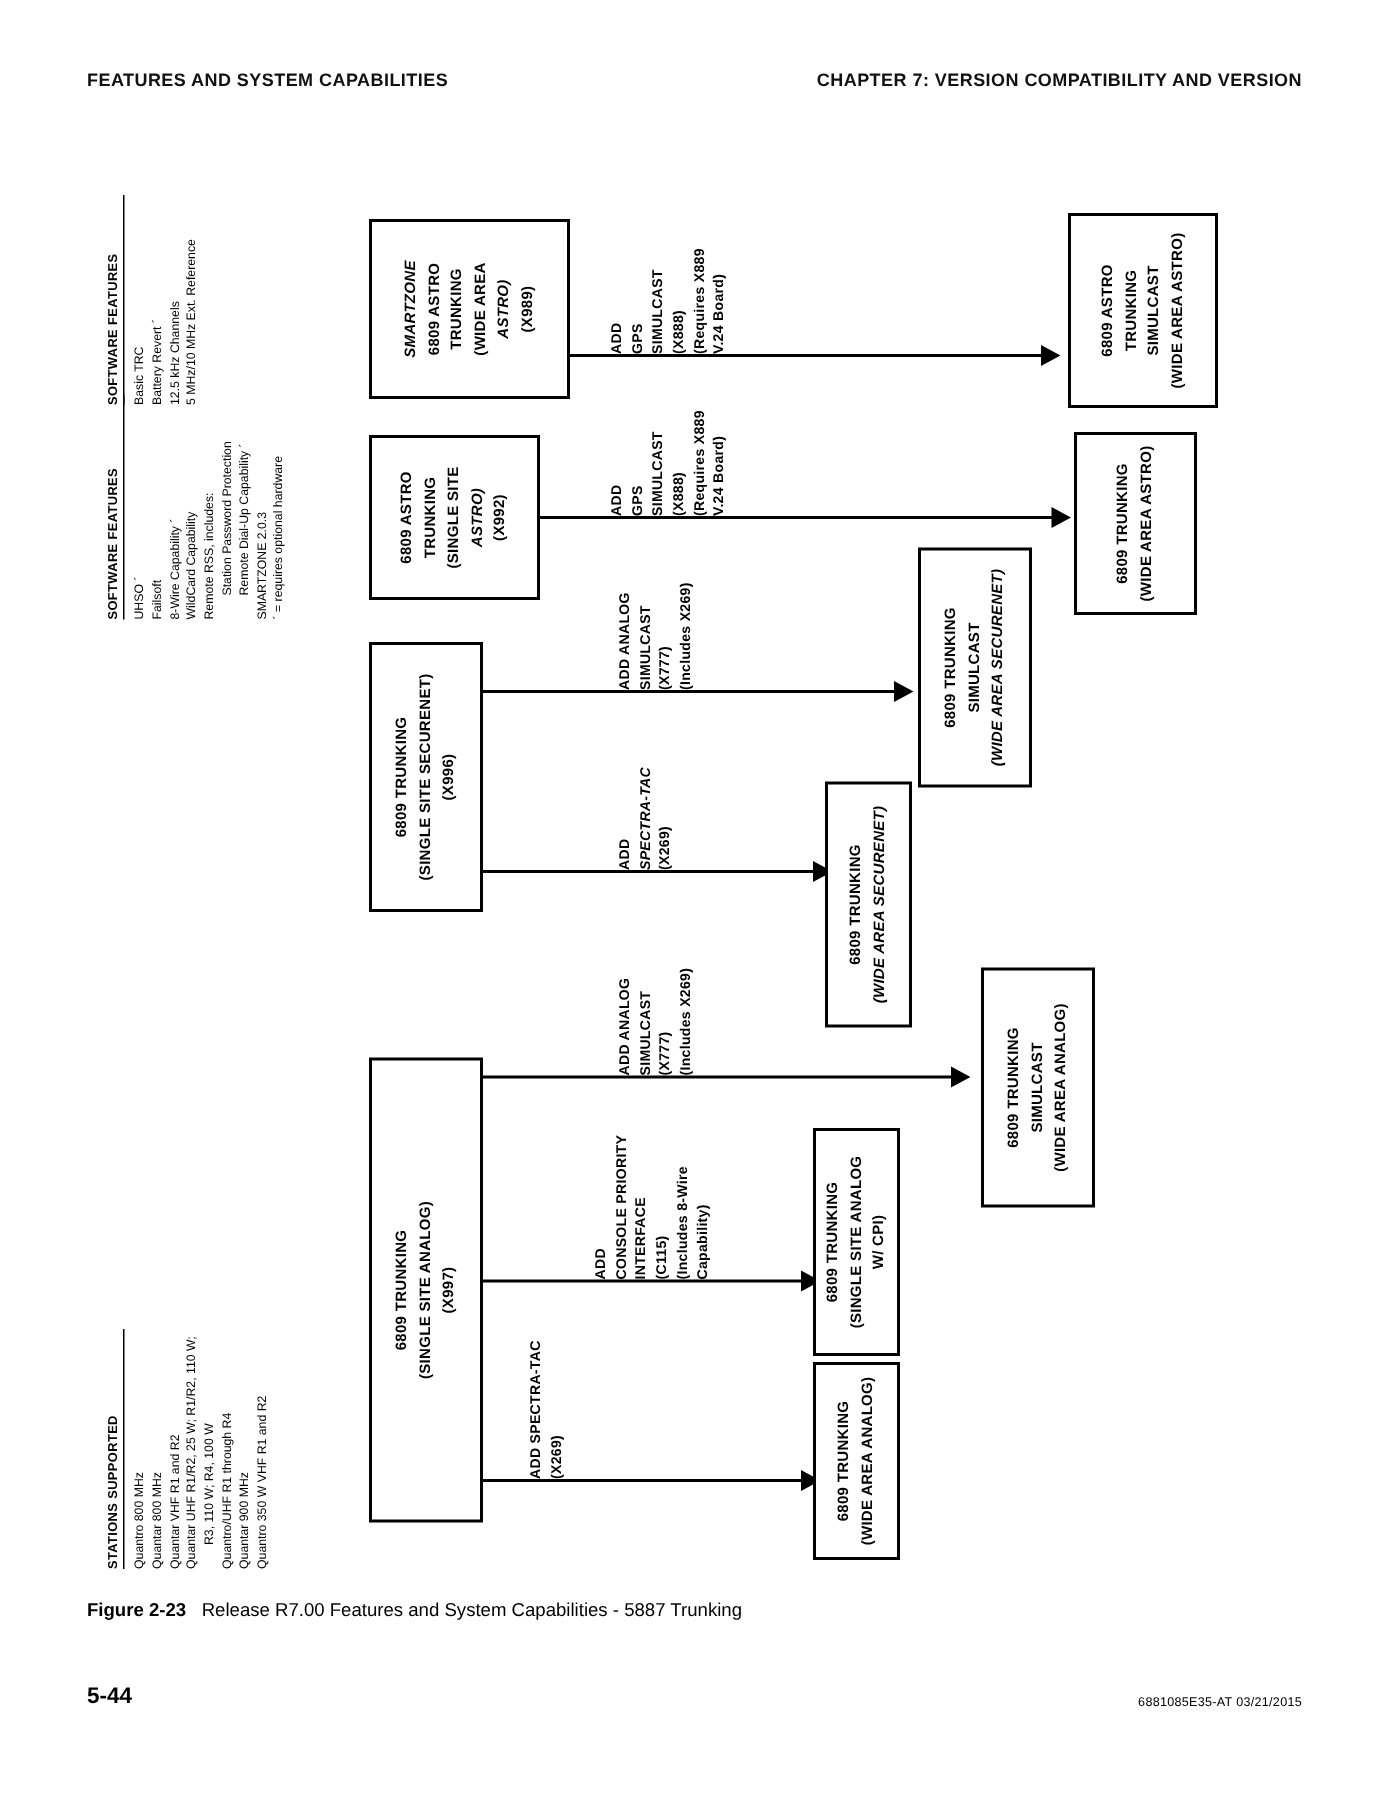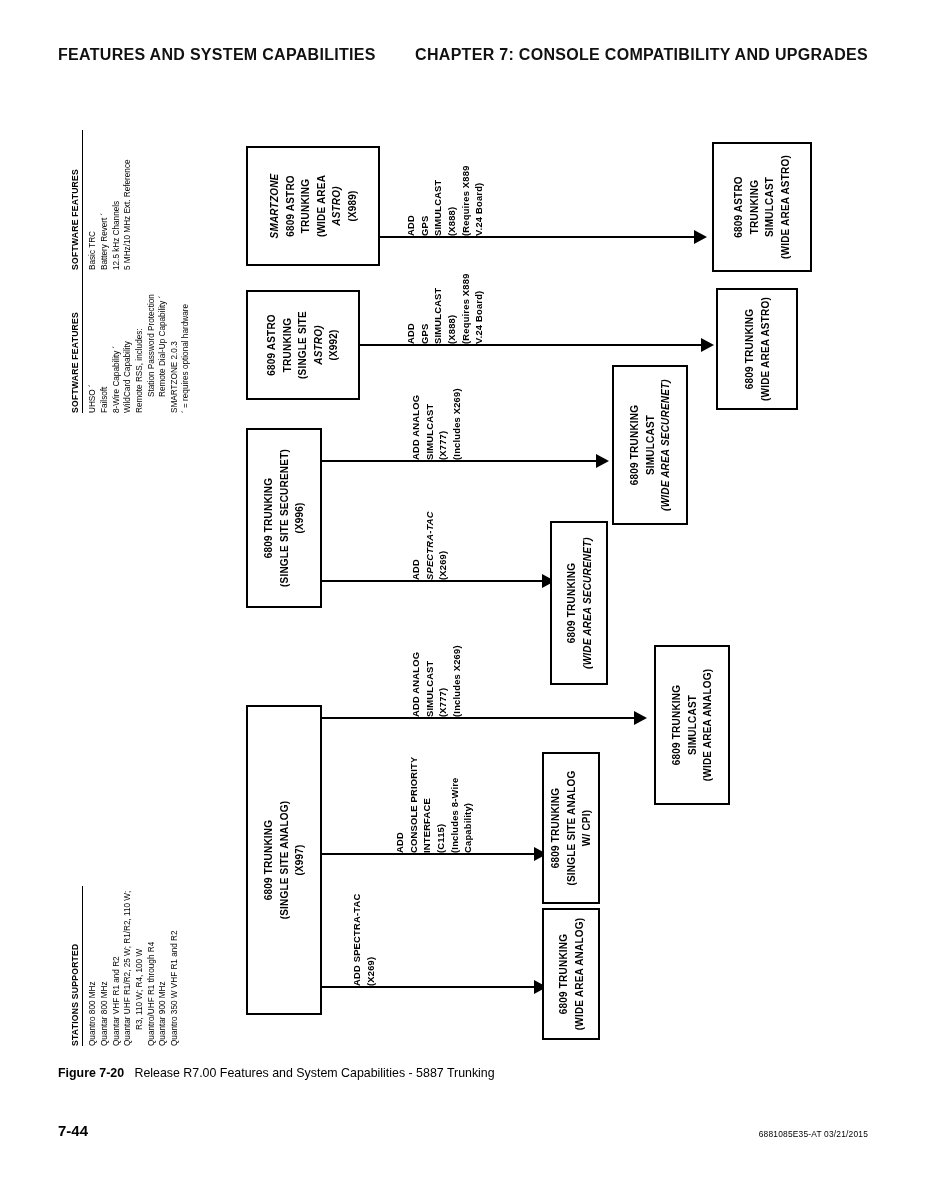--- a/index.html
+++ b/index.html
@@ -1,20 +1,20 @@
 <!DOCTYPE html>
 <html><head>
 <meta charset="utf-8">
 <style>
   html,body{margin:0;padding:0;background:#ffffff;}
   body{width:926px;height:1198px;position:relative;overflow:hidden;
        font-family:"Liberation Sans", sans-serif;color:#000;}
 
   
-  .runhead{position:absolute;top:46px;font-size:16px;font-weight:bold;
+  .runhead{position:absolute;top:46px;font-size:12px;font-weight:bold;
            letter-spacing:.3px;font-variant:small-caps;color:#111;white-space:nowrap;}
   #rh-left{left:58px;}
   #rh-right{right:58px;}
 
   
   .legend{position:absolute;transform-origin:0 0;transform:rotate(-90deg);}
   .legend .lg-title{font-size:8.6px;font-weight:bold;letter-spacing:.25px;
                     white-space:nowrap;padding-bottom:2px;}
   .legend .lg-rule{height:1.3px;background:#000;margin-bottom:4px;}
   .legend .lg-item{font-size:8.2px;white-space:nowrap;line-height:1.42;}
@@ -44,21 +44,21 @@
   
   #caption{position:absolute;left:58px;top:1066px;font-size:12.4px;color:#000;}
   #fig-num{font-weight:bold;}
   #pagenum{position:absolute;left:58px;top:1122px;font-size:15px;font-weight:bold;}
   #docid{position:absolute;right:58px;top:1129px;font-size:8.4px;letter-spacing:.2px;}
 </style>
 </head>
 <body>
 
 <div id="rh-left" class="runhead">FEATURES AND SYSTEM CAPABILITIES</div>
-<div id="rh-right" class="runhead">CHAPTER 7: CONSOLE COMPATIBILITY AND UPGRADES</div>
+<div id="rh-right" class="runhead">CHAPTER 7: VERSION COMPATIBILITY AND VERSION</div>
 
 <div class="legend" style="left:70px;top:270px;width:140px;">
   <div class="lg-title">SOFTWARE FEATURES</div>
   <div class="lg-rule"></div>
   <div class="lg-item">Basic TRC</div>
   <div class="lg-item">Battery Revert ´</div>
   <div class="lg-item">12.5 kHz Channels</div>
   <div class="lg-item">5 MHz/10 MHz Ext. Reference</div>
 </div>
 
@@ -247,19 +247,19 @@
 </div>
 
 <div class="box" style="left:542px;top:908px;width:58px;height:132px;">
   <div class="blabel">
     <span>6809 TRUNKING</span><br>
     <span>(WIDE AREA ANALOG)</span>
   </div>
 </div>
 
 <div id="caption">
-  <span id="fig-num">Figure 7-20</span>
+  <span id="fig-num">Figure 2-23</span>
   &nbsp;
   <span>Release R7.00 Features and System Capabilities - 5887 Trunking</span>
 </div>
 
-<div id="pagenum">7-44</div>
+<div id="pagenum">5-44</div>
 <div id="docid">6881085E35-AT    03/21/2015</div>
 
 </body></html>

